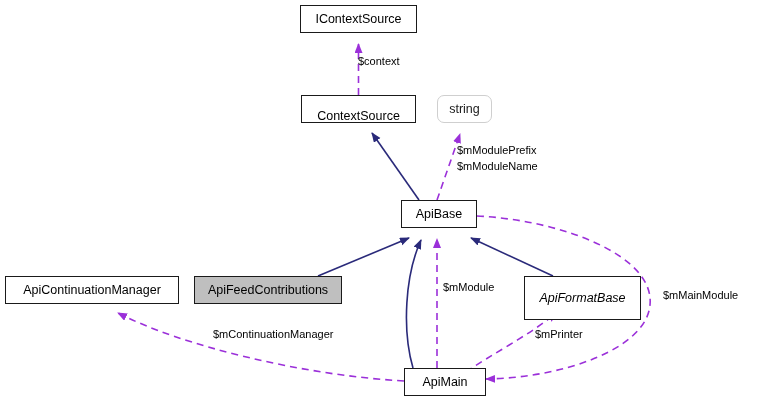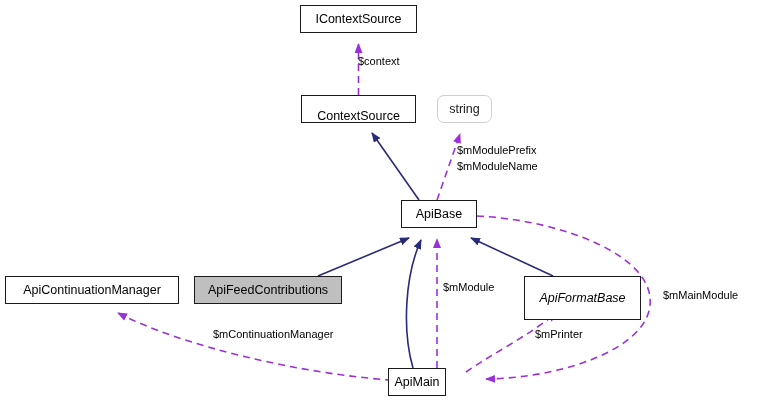--- a/index.html
+++ b/index.html
@@ -131,21 +131,21 @@
   </div>
 
   <div class="node current" style="left:194px; top:276px; width:148px; height:28px;">
     <span>ApiFeedContributions</span>
   </div>
 
   <div class="node solid" style="left:524px; top:276px; width:117px; height:44px;font-style:italic;">
     <span>ApiFormatBase</span>
   </div>
 
-  <div class="node solid" style="left:388px; top:368px; width:58px; height:28px;">
+  <div class="node solid" style="left:404px; top:368px; width:82px; height:28px;">
     <span>ApiMain</span>
   </div>
 
   <div class="edge-label" style="left:358px; top:55px;">$context</div>
 
   <div class="edge-label" style="left:457px; top:144px;">$mModulePrefix</div>
 
   <div class="edge-label" style="left:457px; top:160px;">$mModuleName</div>
 
   <div class="edge-label" style="left:443px; top:281px;">$mModule</div>

